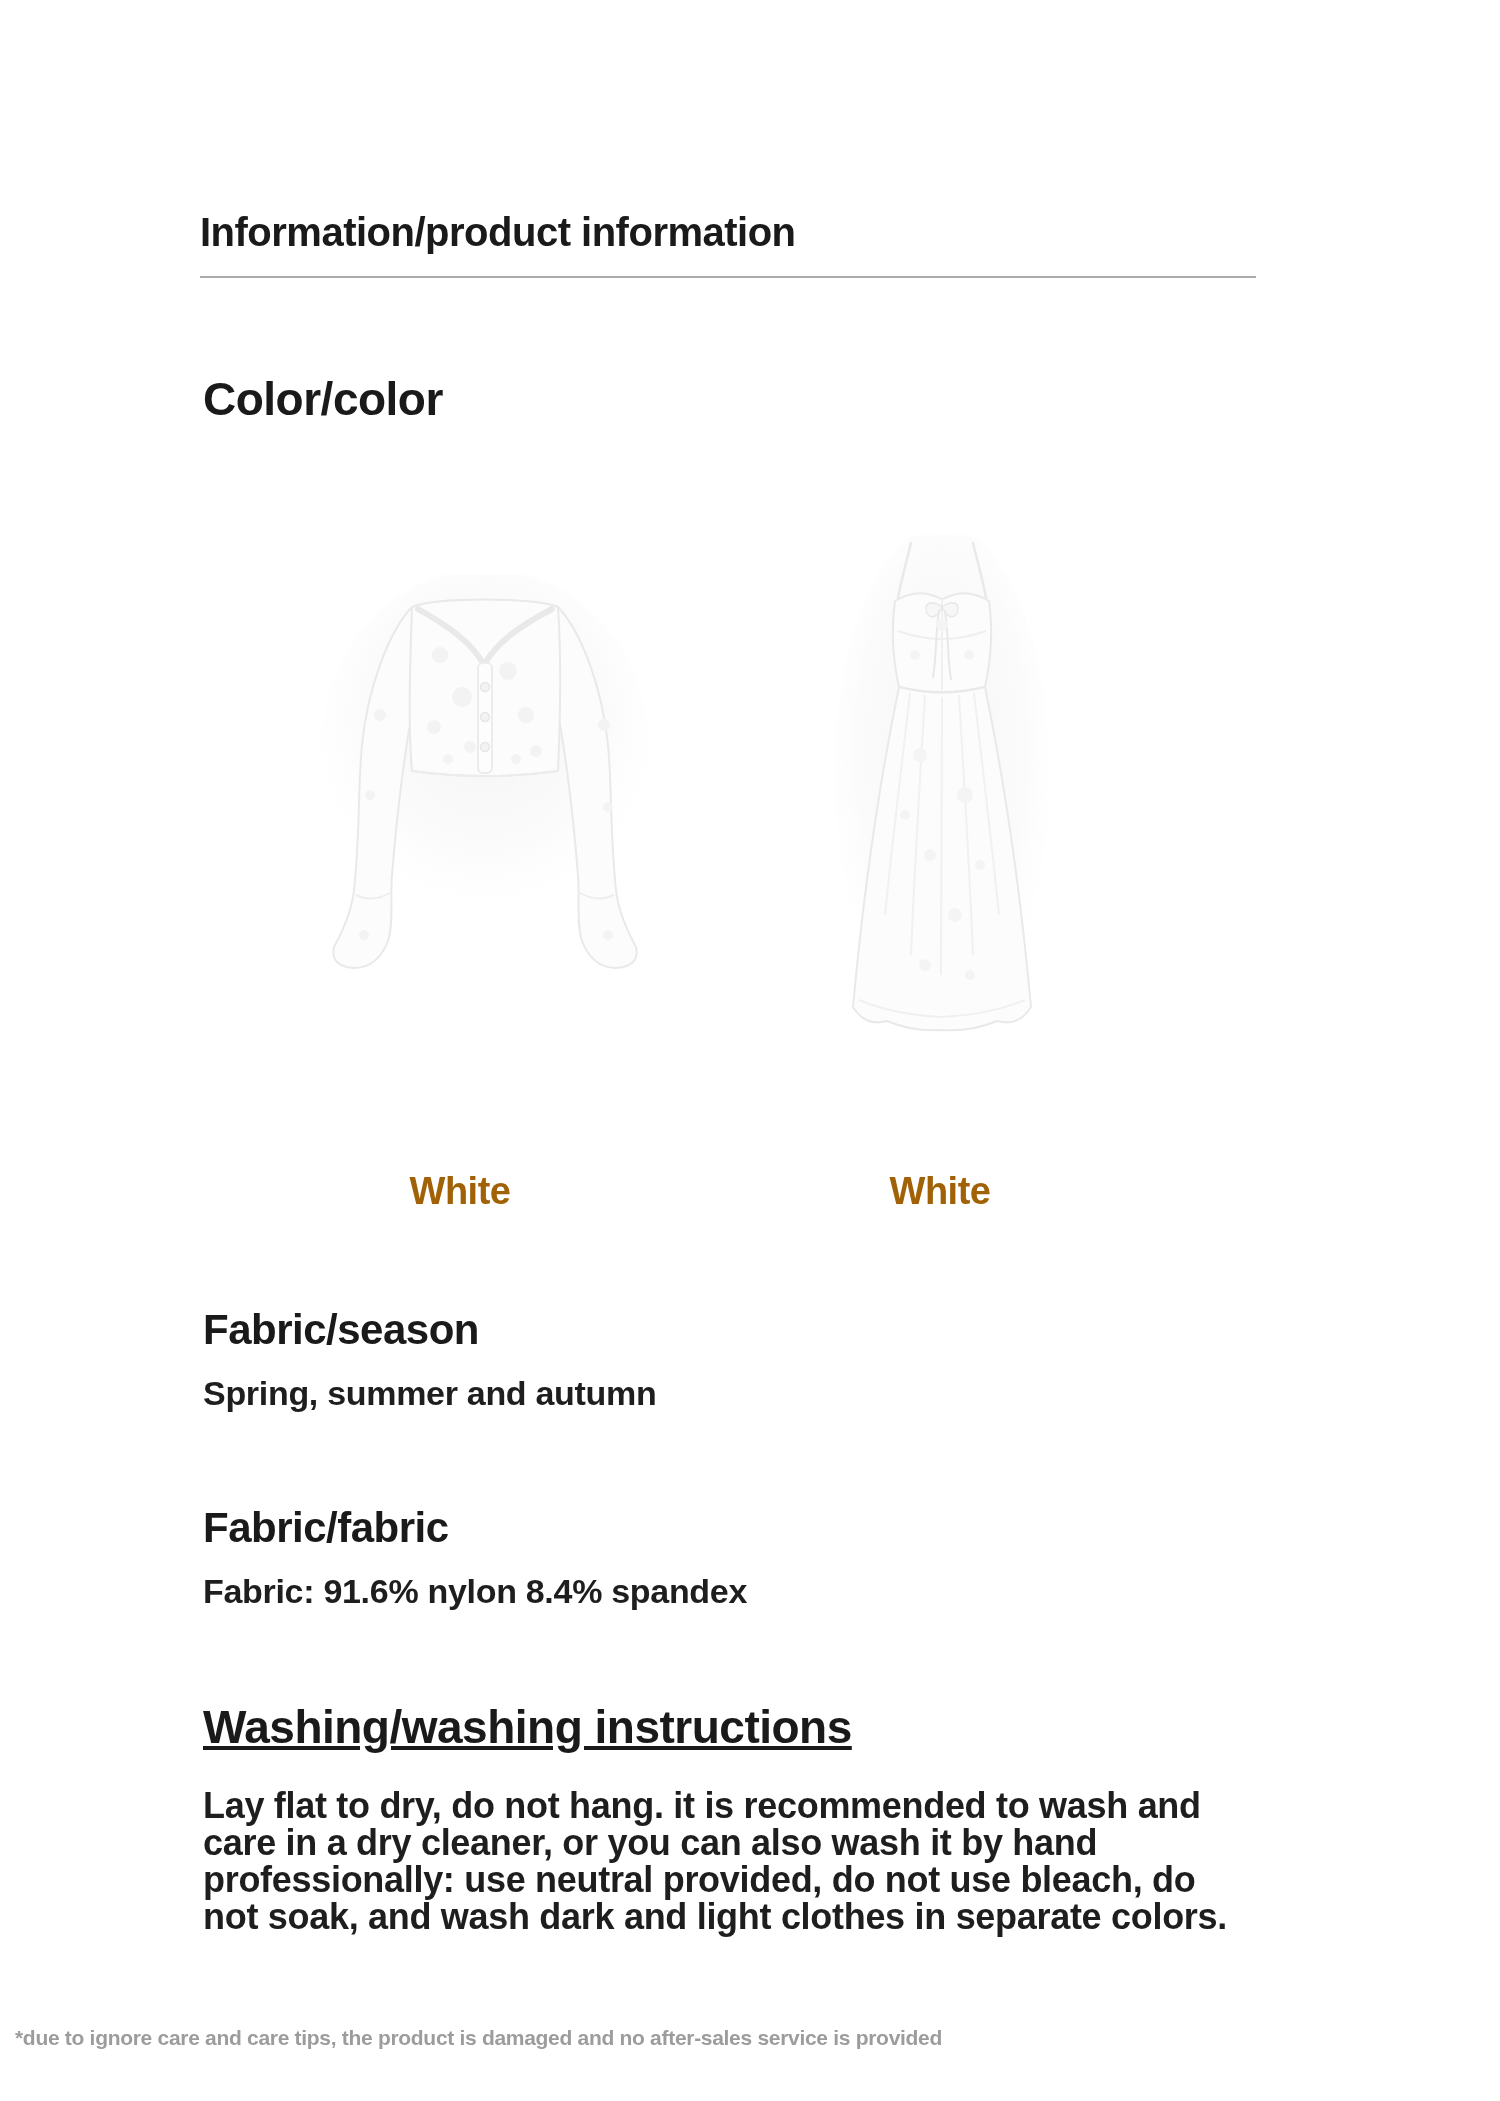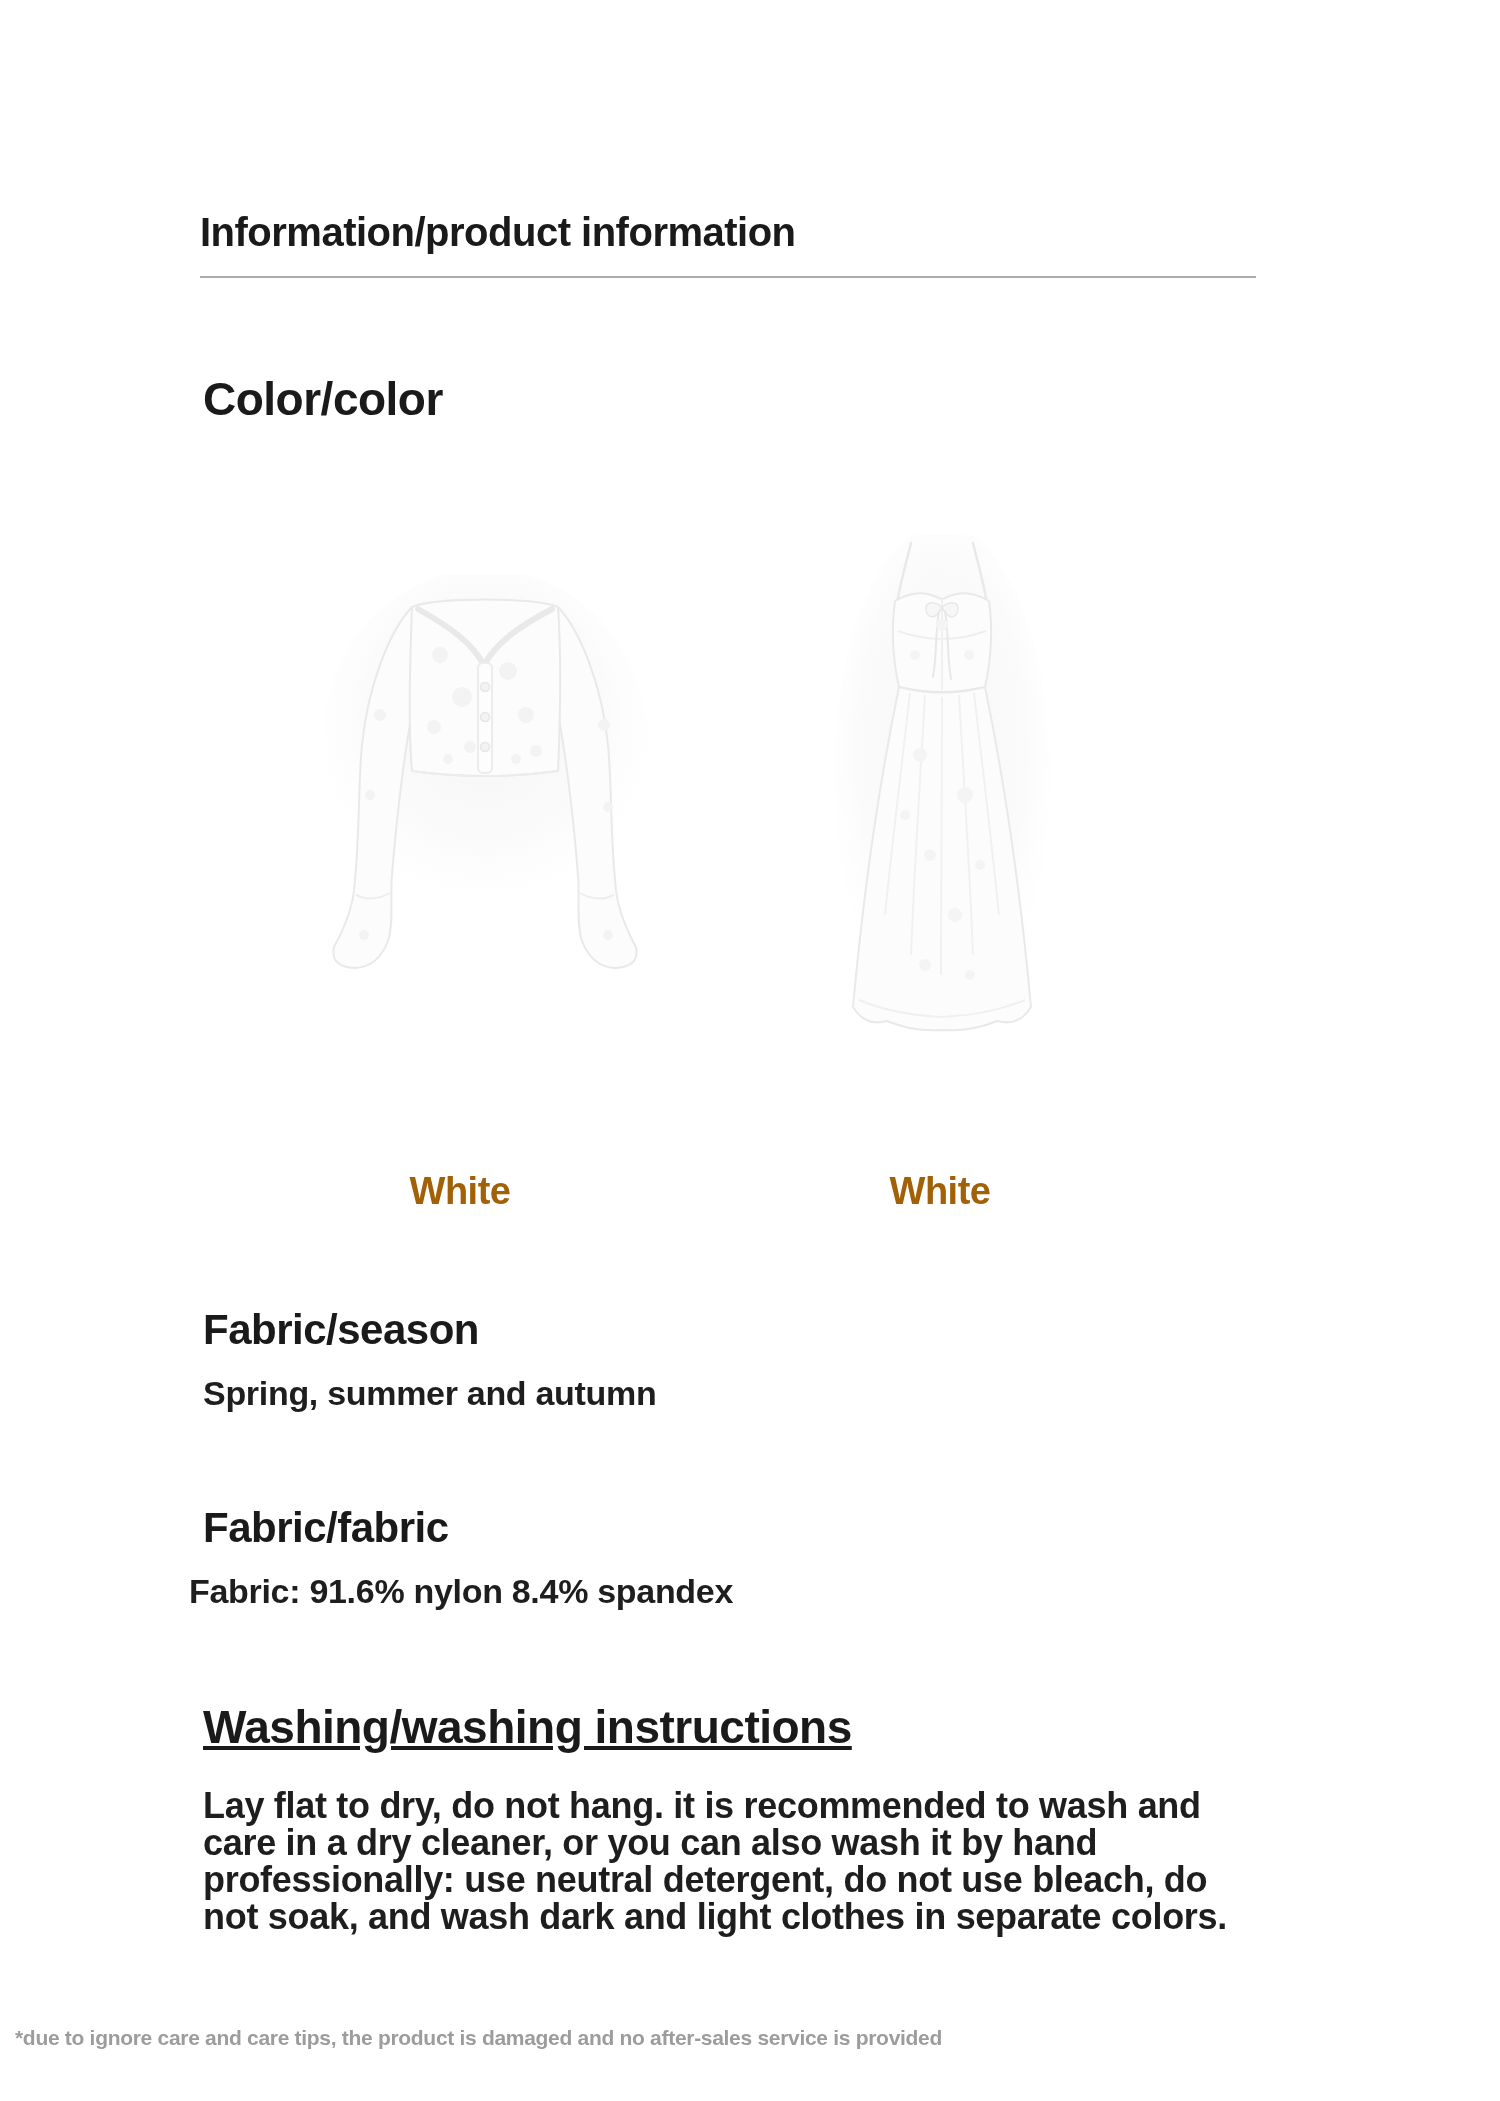--- a/index.html
+++ b/index.html
@@ -55,21 +55,21 @@
     white-space: nowrap;
   }
   .body-line {
     font-size: 34px; font-weight: 700;
     letter-spacing: -0.3px; color: #1e1e1e;
     white-space: nowrap;
   }
   .season-heading { left: 203px; top: 1306px; }
   .season-text    { left: 203px; top: 1374px; }
   .fabric-heading { left: 203px; top: 1504px; }
-  .fabric-text    { left: 189px; top: 1572px; }
+  .fabric-text    { left: 203px; top: 1572px; }
 
   .washing-heading { left: 203px; top: 1700px; font-size: 46px; text-decoration: underline; }
   .washing-body {
     left: 203px; top: 1787px;
     font-size: 36px; font-weight: 700;
     letter-spacing: -0.3px; color: #1e1e1e;
     line-height: 37px;
     white-space: nowrap;
   }
   .footer-note {
@@ -195,19 +195,19 @@
   <div class="abs h3 season-heading">Fabric/season</div>
   <div class="abs body-line season-text">Spring, summer and autumn</div>
 
   <div class="abs h3 fabric-heading">Fabric/fabric</div>
   <div class="abs body-line fabric-text">Fabric: 91.6% nylon 8.4% spandex</div>
 
   <div class="abs h3 washing-heading">Washing/washing instructions</div>
   <div class="abs washing-body">
     <div>Lay flat to dry, do not hang. it is recommended to wash and</div>
     <div>care in a dry cleaner, or you can also wash it by hand</div>
-    <div>professionally: use neutral detergent, do not use bleach, do</div>
+    <div>professionally: use neutral provided, do not use bleach, do</div>
     <div>not soak, and wash dark and light clothes in separate colors.</div>
   </div>
 
   <div class="abs footer-note">*due to ignore care and care tips, the product is damaged and no after-sales service is provided</div>
 
 </div>
 
 </body></html>

